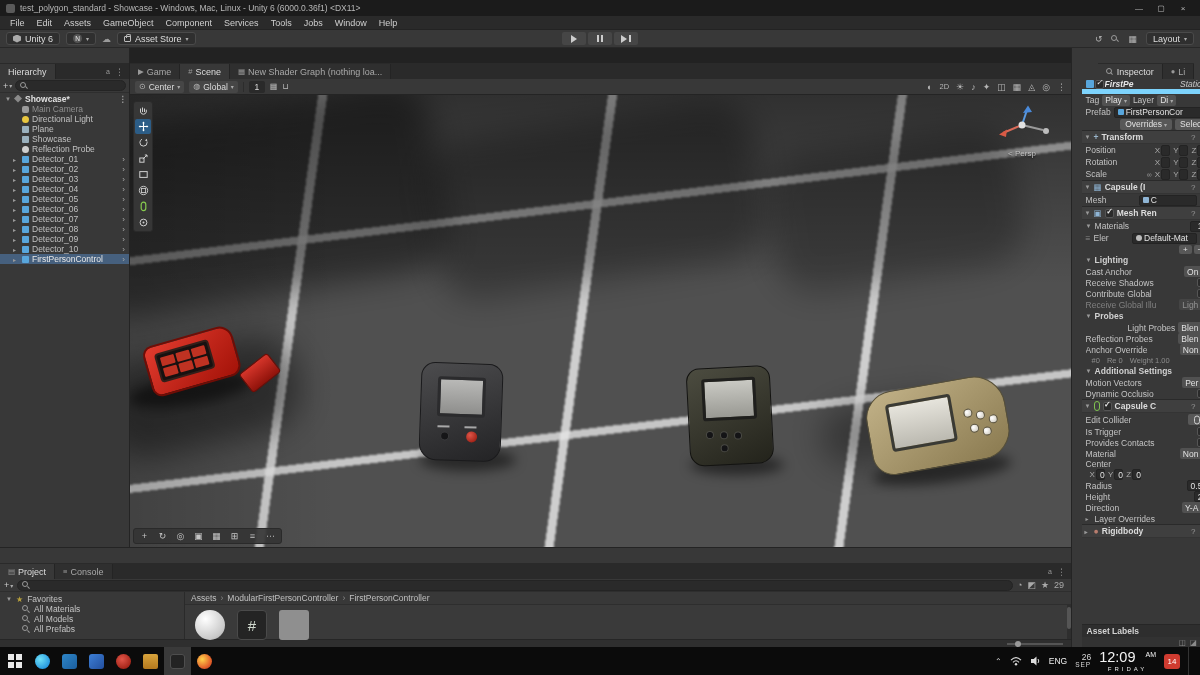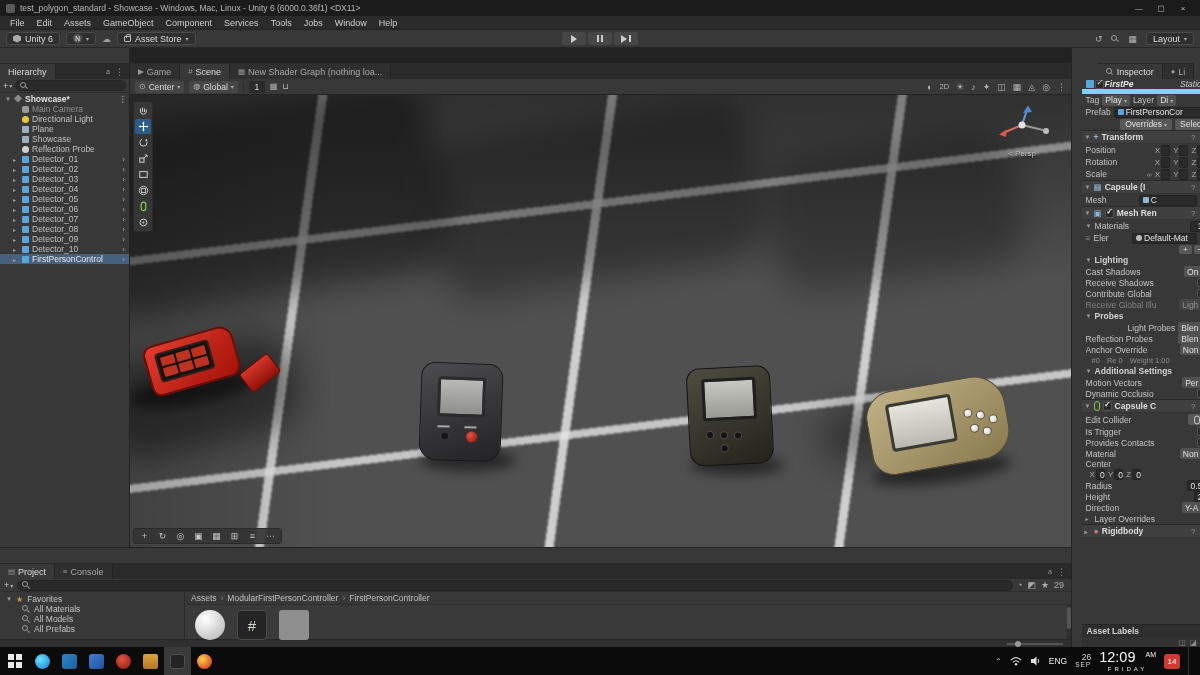--- a/index.html
+++ b/index.html
@@ -898,21 +898,21 @@
         </div>
         <div class="irow pm">
           <span class="btn">+</span>
           <span class="btn">−</span>
         </div>
         <div class="subhdr">
             <span class="fold">▼</span>
             <span>Lighting</span>
           </div>
         <div class="irow" style="height:11px;">
-            <span class="ilabel">Cast Shadows</span>
+            <span class="ilabel">Cast Anchor</span>
             <span class="dd">
               <span>On</span>
               <span class="car">▾</span>
             </span>
           </div>
         <div class="irow" style="height:11px;">
             <span class="ilabel">Receive Shadows</span>
             <span class="chk on"></span>
           </div>
         <div class="irow" style="height:11px;">

